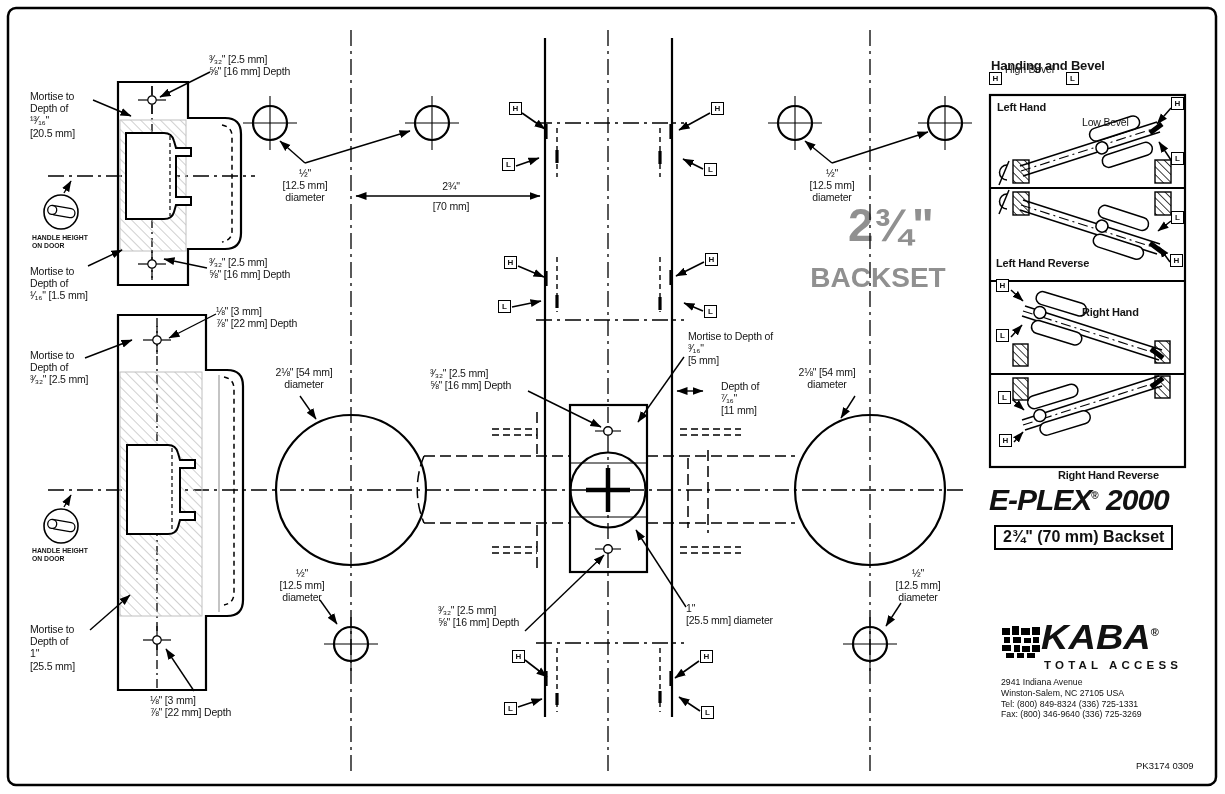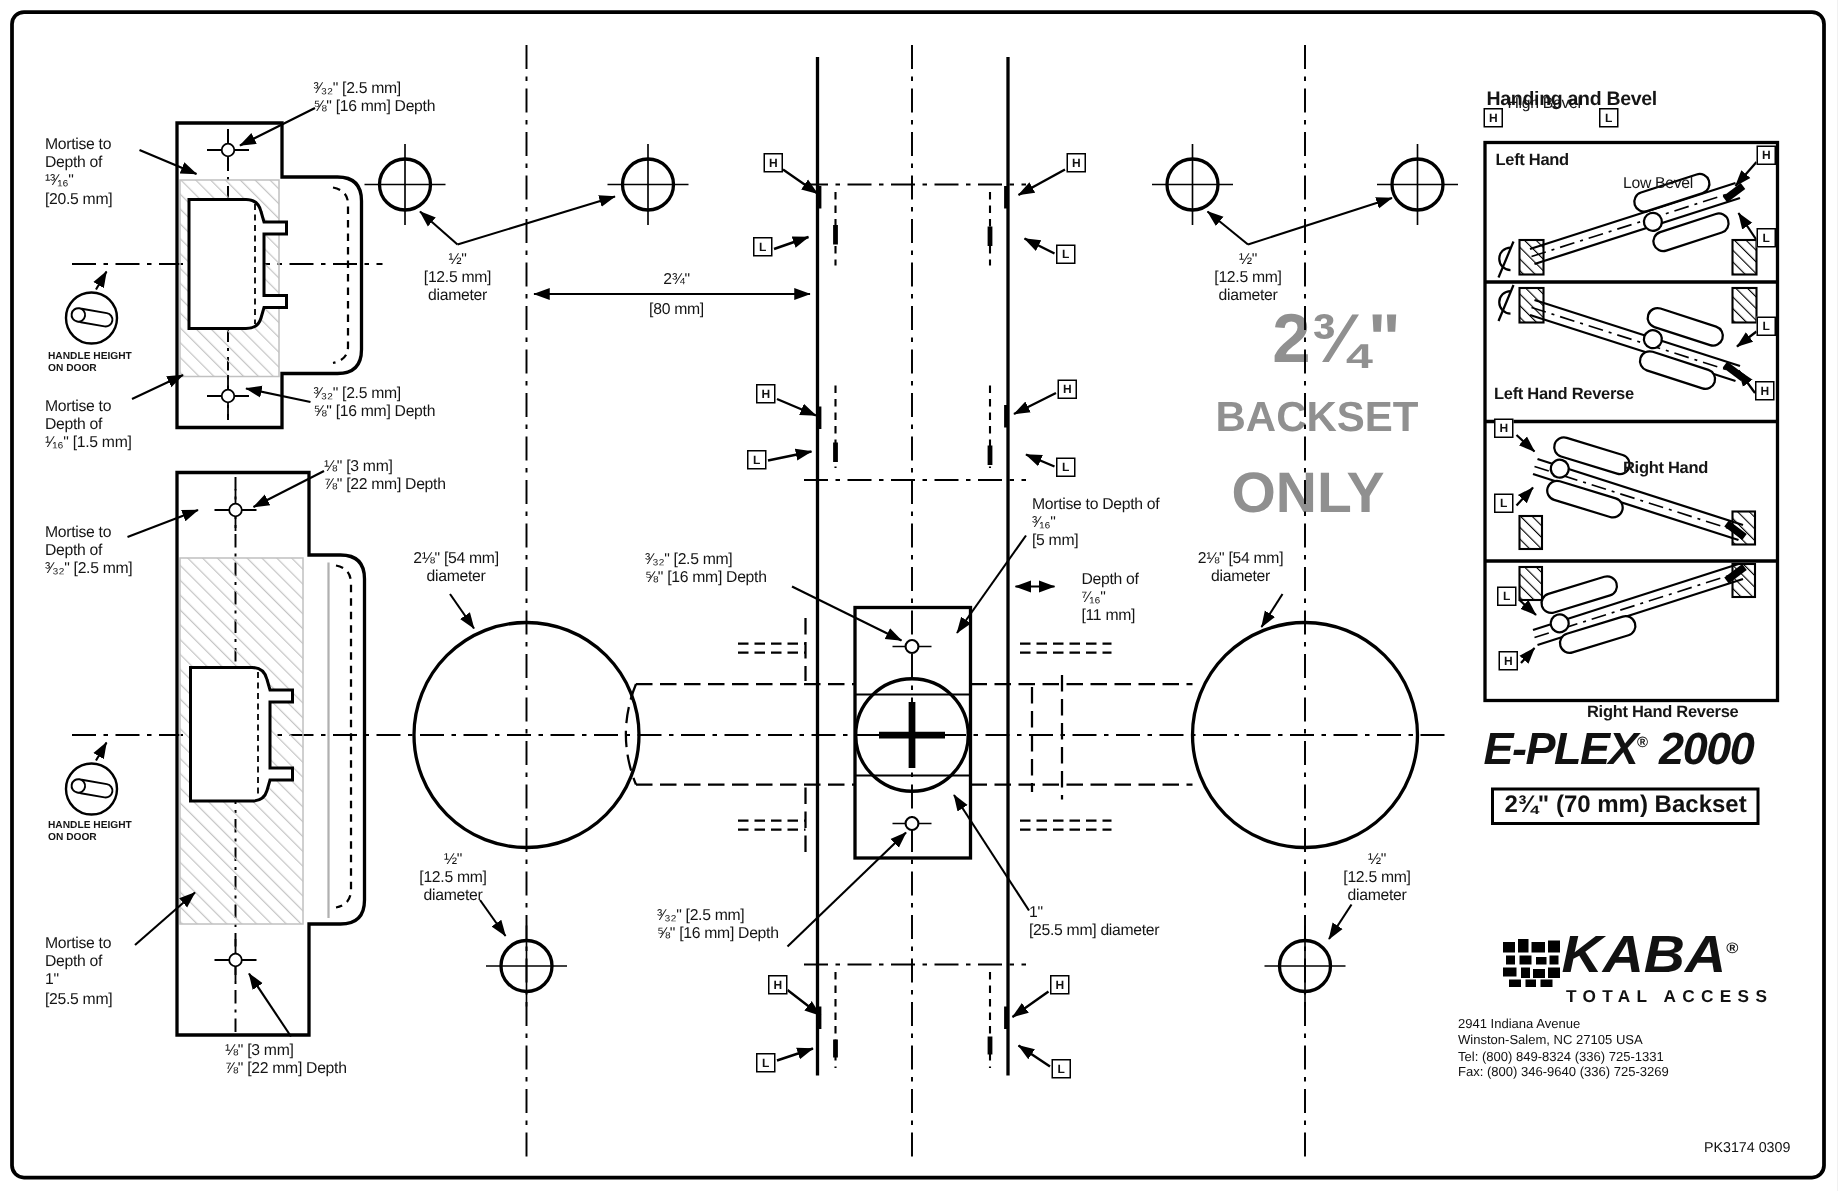--- a/index.html
+++ b/index.html
@@ -24,32 +24,31 @@
   #eplex{position:absolute;left:989px;top:483px;z-index:3;font-weight:bold;font-style:italic;
          font-size:30px;letter-spacing:-1px;white-space:nowrap;}
   #eplex sup{font-size:10px;font-style:normal;letter-spacing:0;}
   #backset-box{position:absolute;left:994px;top:525px;z-index:3;border:2.5px solid #000;
          padding:1px 7px 2px;font-size:16px;font-weight:bold;white-space:nowrap;}
   #kaba{position:absolute;left:1041px;top:616px;z-index:3;font-weight:bold;font-style:italic;
          font-size:38px;letter-spacing:0px;white-space:nowrap;transform:scaleY(0.92);}
   #kaba sup{font-size:11px;font-style:normal;}
   #tagline{position:absolute;left:1044px;top:659px;z-index:3;font-weight:bold;
          font-size:11.5px;letter-spacing:4.2px;white-space:nowrap;}
-  #address{position:absolute;left:972px;top:677px;z-index:3;font-size:8.7px;line-height:1.24;
+  #address{position:absolute;left:1001px;top:677px;z-index:3;font-size:8.7px;line-height:1.24;
          white-space:pre-line;}
   #pn{position:absolute;left:1136px;top:760px;z-index:3;font-size:9.5px;}
 </style>
 </head>
 <body>
 
 <div id="canvas">
 
   <div class="wm" id="wm-size">2¾"</div>
   <div class="wm" id="wm-backset">BACKSET</div>
-  <div class="wm" id="wm-only">ONLY</div>
 
   <svg id="linework" width="1225" height="794" viewBox="0 0 1225 794">
     <defs>
       <marker id="ah" markerUnits="userSpaceOnUse" markerWidth="12" markerHeight="10" refX="10.5" refY="5" orient="auto-start-reverse">
         <path d="M0,1 L11,5 L0,9 z" fill="#000"></path>
       </marker>
       <pattern id="hatchLight" width="7" height="7" patternUnits="userSpaceOnUse" patternTransform="rotate(-45)">
         <line x1="0" y1="0" x2="0" y2="7" stroke="#c4c4c4" stroke-width="1.6"></line>
       </pattern>
       <pattern id="hatchDark" width="5.5" height="5.5" patternUnits="userSpaceOnUse" patternTransform="rotate(-45)">
@@ -352,21 +351,21 @@
 Depth of
 1"
 [25.5 mm]</div>
   <div class="lbl lblc" style="left:260px;top:567px;width:84px;">½"
 [12.5 mm]
 diameter</div>
   <div class="lbl" style="left:150px;top:694px;">⅛" [3 mm]
 ⅞" [22 mm] Depth</div>
 
   <div class="lbl lblc" style="left:415px;top:180px;width:72px;">2¾"</div>
-  <div class="lbl lblc" style="left:415px;top:200px;width:72px;">[80 mm]</div>
+  <div class="lbl lblc" style="left:415px;top:200px;width:72px;">[70 mm]</div>
   <div class="lbl lblc" style="left:790px;top:167px;width:84px;">½"
 [12.5 mm]
 diameter</div>
   <div class="lbl" style="left:688px;top:330px;">Mortise to Depth of
 ³⁄₁₆"
 [5 mm]</div>
   <div class="lbl" style="left:430px;top:367px;">³⁄₃₂" [2.5 mm]
 ⅝" [16 mm] Depth</div>
   <div class="lbl" style="left:721px;top:380px;">Depth of
 ⁷⁄₁₆"

